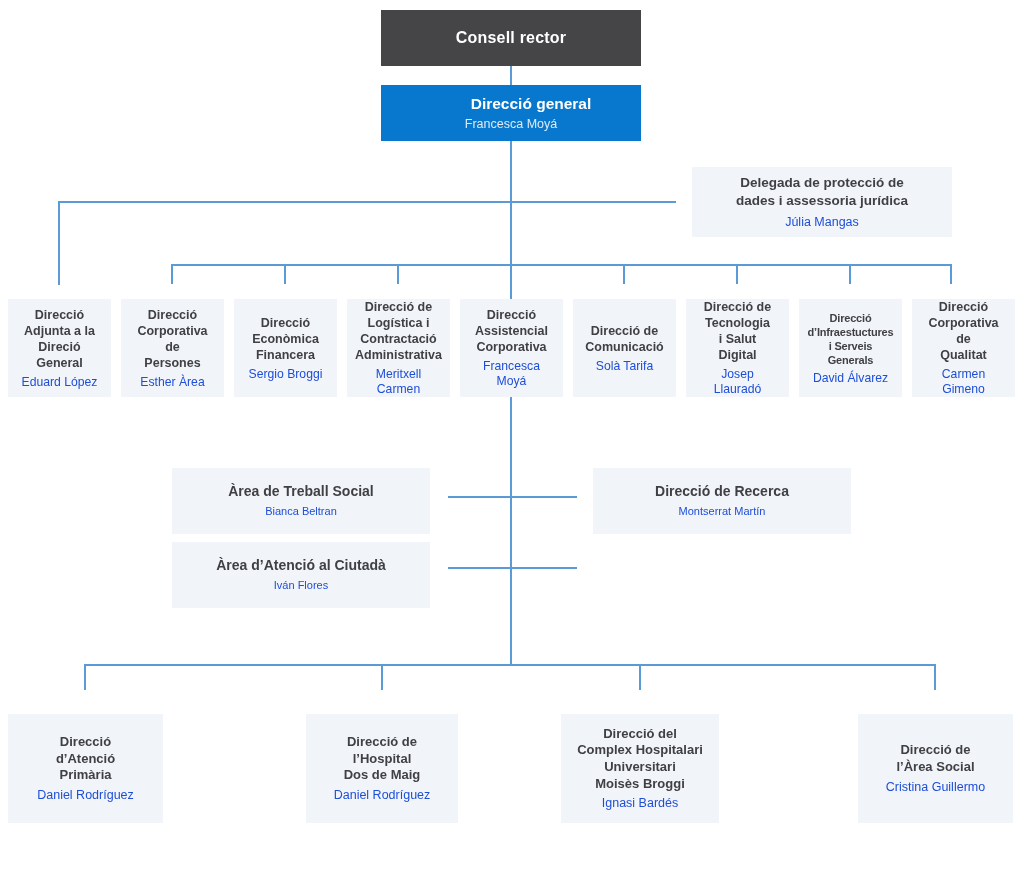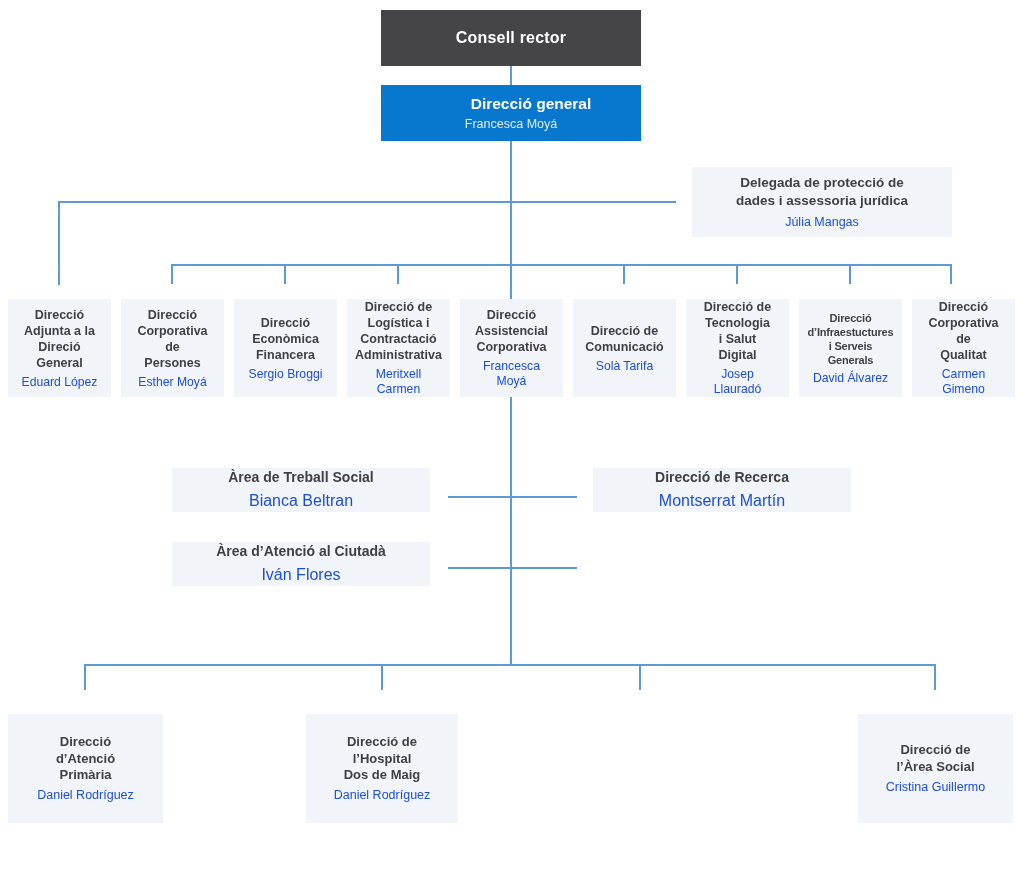--- a/index.html
+++ b/index.html
@@ -33,23 +33,23 @@
   
   #n-staff { left:692px; top:167px; width:260px; height:70px; }
   #n-staff .title { font-size:13.5px; }
   #n-staff .name  { font-size:12.5px; margin-top:6px; }
 
   
   #n-root    { left:381px; top:10px;  width:260px; height:56px; }
   #n-general { left:381px; top:85px;  width:260px; height:56px; }
 
   
-  .mid { width:258px; height:44px; }
+  .mid { width:258px; height:66px; }
   .mid .title { font-size:14px; }
-  .mid .name  { font-size:16px; }
+  .mid .name  { font-size:11px; }
   #n-mid-0 { left:172px; top:468px; }
   #n-mid-1 { left:593px; top:468px; }
   #n-mid-2 { left:172px; top:542px; }
   #n-mid-3 { left:593px; top:542px; }
 
   
   .bot { top:714px; height:109px; }
   .bot .title { font-size:13px; }
   .bot .name  { font-size:12.5px; }
   #n-bot-0 { left:8px;   width:155px; }
@@ -110,21 +110,21 @@
   <div class="node light r2" id="n-r2-0">
     <div class="title">Direcció
 Adjunta a la
 Direció General</div>
     <div class="name">Eduard López</div>
   </div>
   <div class="node light r2" id="n-r2-1">
     <div class="title">Direcció
 Corporativa de
 Persones</div>
-    <div class="name">Esther Moyá</div>
+    <div class="name">Esther Àrea</div>
   </div>
   <div class="node light r2" id="n-r2-2">
     <div class="title">Direcció
 Econòmica
 Financera</div>
     <div class="name">Sergio Broggi</div>
   </div>
   <div class="node light r2" id="n-r2-3">
     <div class="title">Direcció de
 Logística i
@@ -180,19 +180,26 @@
 d’Atenció
 Primària</div>
     <div class="name">Daniel Rodríguez</div>
   </div>
   <div class="node light bot" id="n-bot-1">
     <div class="title">Direcció de
 l’Hospital
 Dos de Maig</div>
     <div class="name">Daniel Rodríguez</div>
   </div>
+  <div class="node light bot" id="n-bot-2">
+    <div class="title">Direcció del
+Complex Hospitalari
+Universitari
+Moisès Broggi</div>
+    <div class="name">Ignasi Bardés</div>
+  </div>
   <div class="node light bot" id="n-bot-3">
     <div class="title">Direcció de
 l’Àrea Social</div>
     <div class="name">Cristina Guillermo</div>
   </div>
 
 </div>
 
 </body></html>

